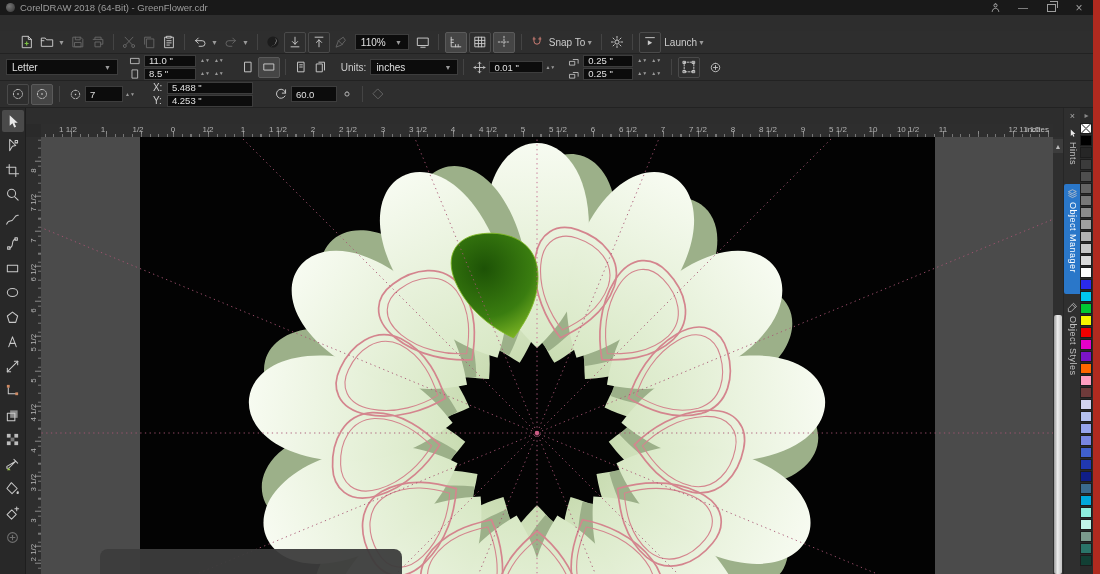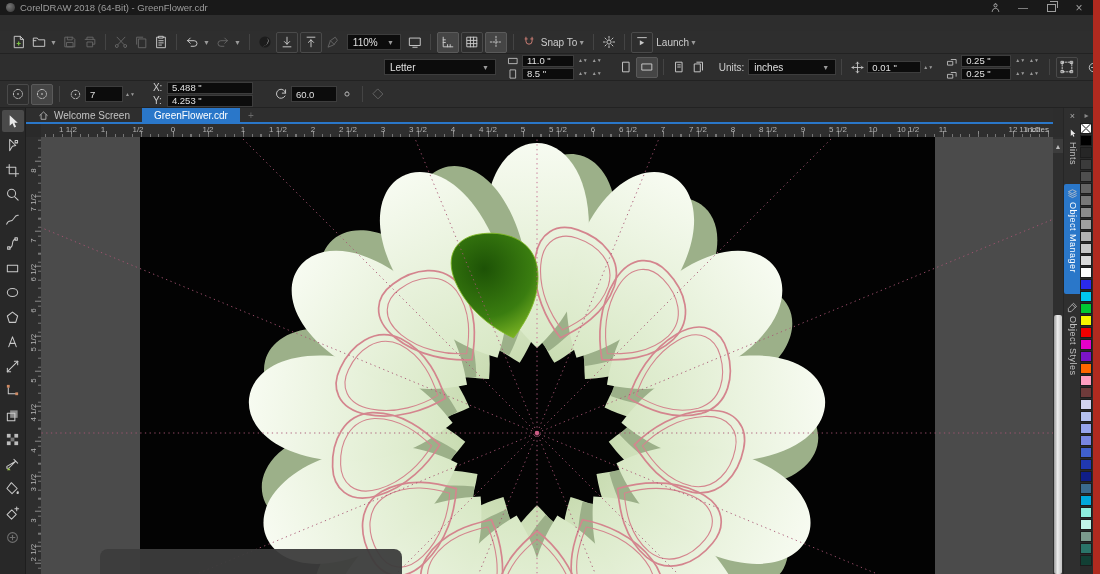--- a/index.html
+++ b/index.html
@@ -12,22 +12,22 @@
   #title-logo{width:9px;height:9px;border-radius:50%;background:radial-gradient(circle at 35% 35%,#777,#333);flex:none;}
   #winctl{position:absolute;right:14px;top:0;height:15px;display:flex;align-items:center;gap:14px;color:#9d9d9d;}
   #winctl .wbtn{display:flex;align-items:center;justify-content:center;width:14px;height:13px;font-size:10px;}
   .ic-restore{position:relative;width:7px;height:6px;border:1px solid #9d9d9d;}
   .ic-restore::before{content:"";position:absolute;left:2px;top:-4px;width:7px;height:6px;border:1px solid #9d9d9d;border-bottom:none;border-left:none;}
   
   #menubar{left:0;top:15px;width:1100px;height:16px;background:#282828;display:flex;align-items:center;font-size:10.5px;}
   #menubar span{padding:0 10px;color:#cdcdcd;}
   
   .bar{left:0;width:1100px;background:#2e2e2e;border-bottom:1px solid #222;display:flex;align-items:center;box-sizing:border-box;}
-  #toolbar{top:31px;height:23px;padding-left:9px;}
-  #propbar{top:54px;height:27px;padding-left:6px;justify-content:flex-end;}
+  #toolbar{top:31px;height:23px;padding-left:17px;}
+  #propbar{top:54px;height:27px;padding-left:6px;}
   #xformbar{top:81px;height:27px;padding-left:6px;}
   .tbtn{min-width:20px;height:19px;display:flex;align-items:center;justify-content:center;flex:none;border-radius:2px;}
   .tbtn.dim svg{opacity:.35;}
   .tbtn.boxed{border:1px solid #4a4a4a;margin:0 1px;}
   .tbtn.active{background:#454545;border:1px solid #5a5a5a;}
   .sep{width:1px;height:16px;background:#444;margin:0 5px;flex:none;}
   .caret{font-size:7px;color:#9a9a9a;margin:0 3px 0 1px;}
   .tlabel{font-size:10px;color:#cdcdcd;margin-left:2px;}
   .combo{background:#0c0c0c;border:1px solid #3d3d3d;height:16px;font-size:10px;color:#e0e0e0;
          display:flex;align-items:center;justify-content:space-between;padding:0 3px 0 5px;box-sizing:border-box;}
@@ -499,35 +499,20 @@
         </svg>
       </div>
     <div class="sep"></div>
     <div class="tbtn dim" id="ic-apply">
         <svg viewBox="0 0 16 16" width="14" height="14">
           <path d="M8 2.5L13.5 8 8 13.5 2.5 8z" fill="none" stroke="#c9c9c9" stroke-width="1.1" stroke-linecap="round" stroke-linejoin="round"></path>
         </svg>
       </div>
   </div>
 
-  <div id="tabrow" class="abs">
-    <div class="dtab0">
-      <span id="ic-home">
-          <svg viewBox="0 0 16 16" width="11" height="11">
-            <path d="M2.5 8L8 2.8 13.5 8" fill="none" stroke="#c9c9c9" stroke-width="1.1" stroke-linecap="round" stroke-linejoin="round"></path>
-            <path d="M4.5 7v6.5h7V7" fill="none" stroke="#c9c9c9" stroke-width="1.1" stroke-linecap="round" stroke-linejoin="round"></path>
-          </svg>
-        </span>
-      <span>Welcome Screen</span>
-    </div>
-    <div class="dtab1">
-      <span>GreenFlower.cdr</span>
-    </div>
-    <div id="tab-plus">+</div>
-  </div>
 
   <div id="rcorner" class="abs"></div>
   <div id="hruler" class="abs">
       <span style="left: 27px;">1 1/2</span>
       <span style="left: 62px;">1</span>
       <span style="left: 97px;">1/2</span>
       <span style="left: 132px;">0</span>
       <span style="left: 167px;">1/2</span>
       <span style="left: 202px;">1</span>
       <span style="left: 237px;">1 1/2</span>

